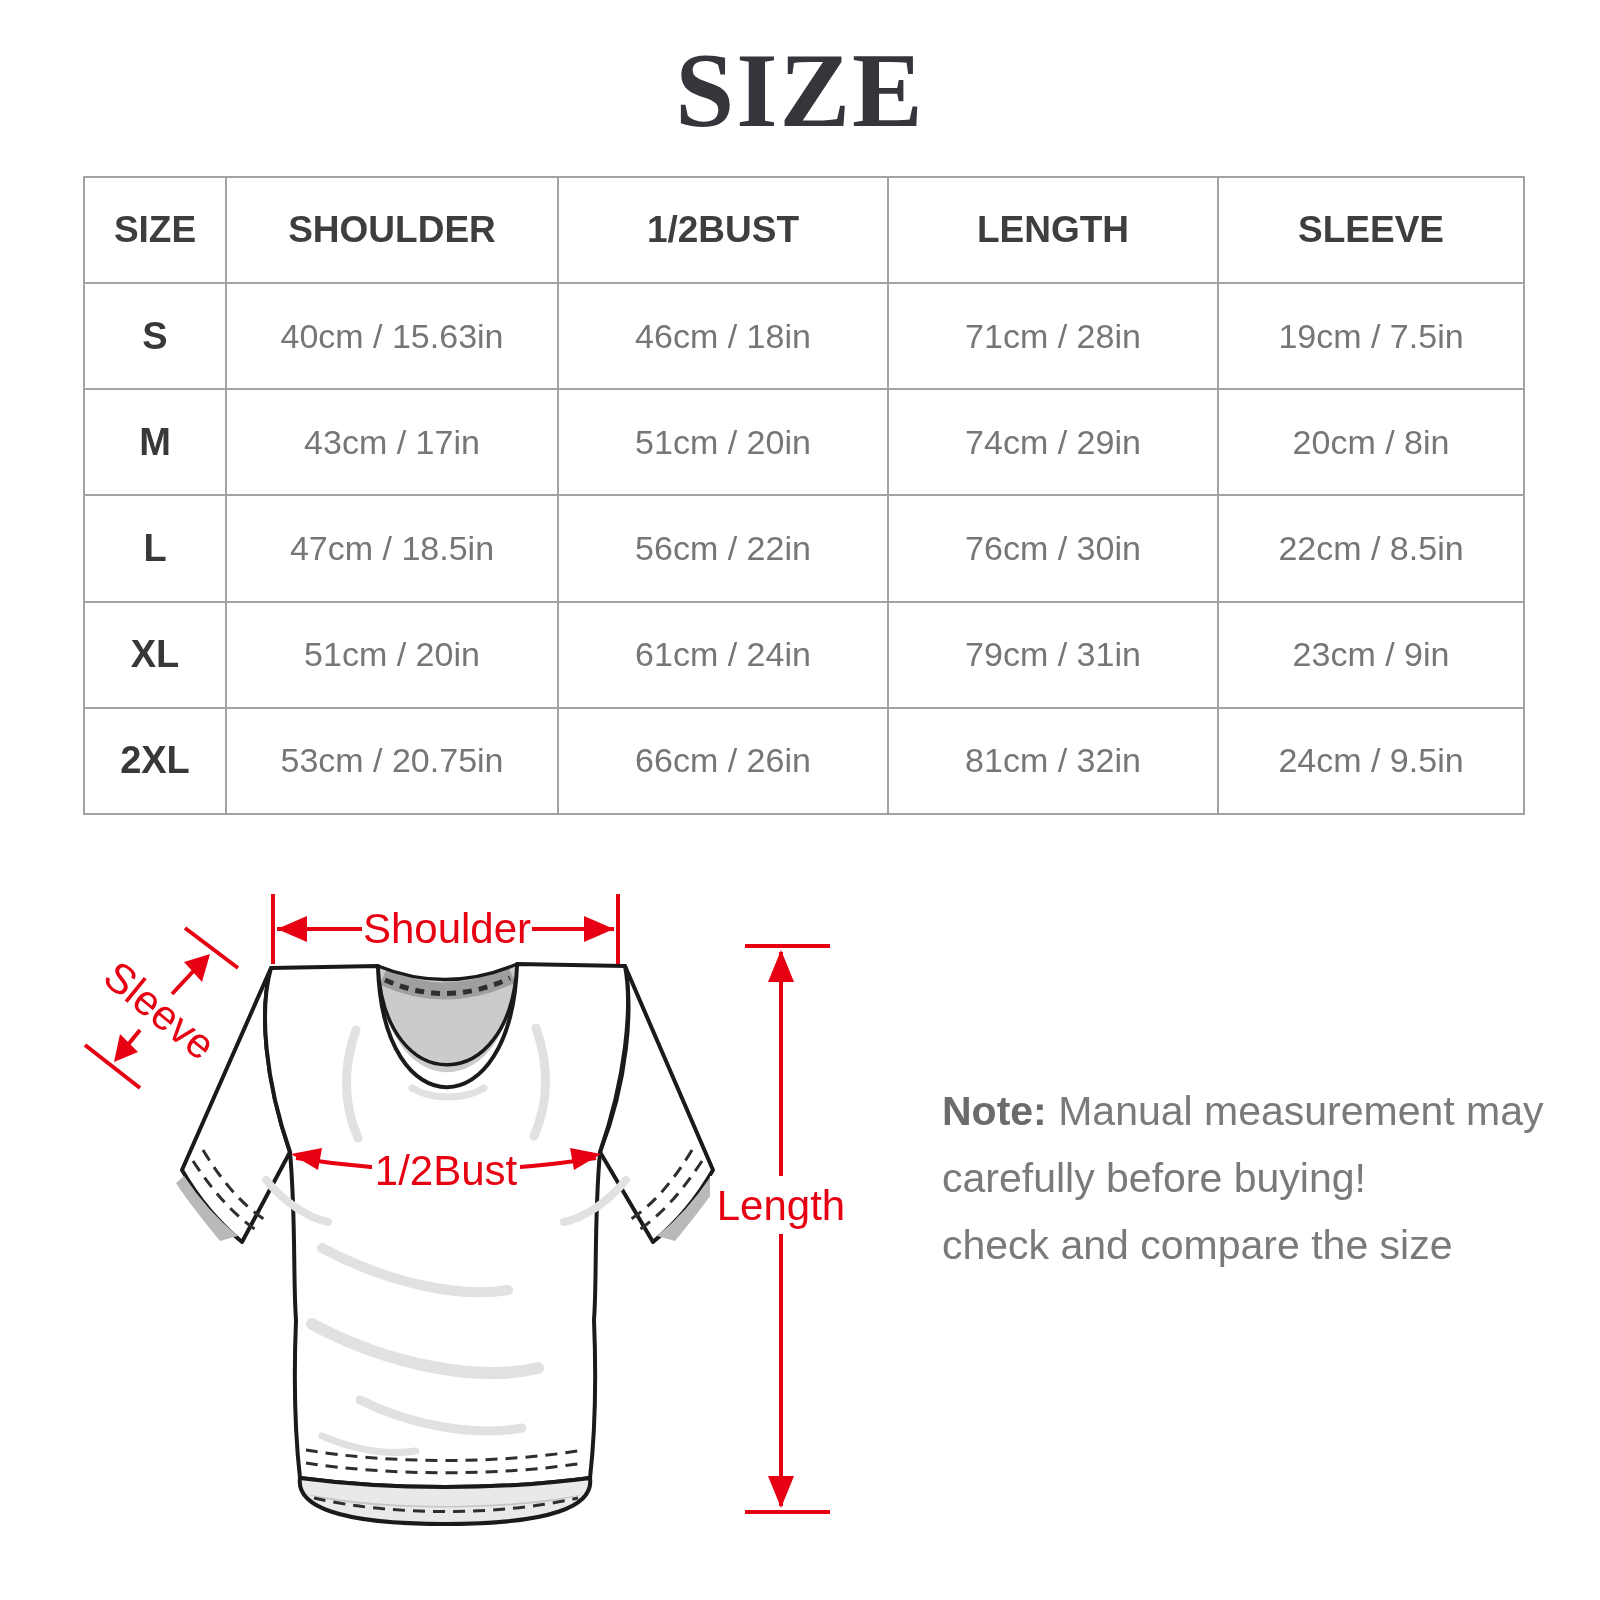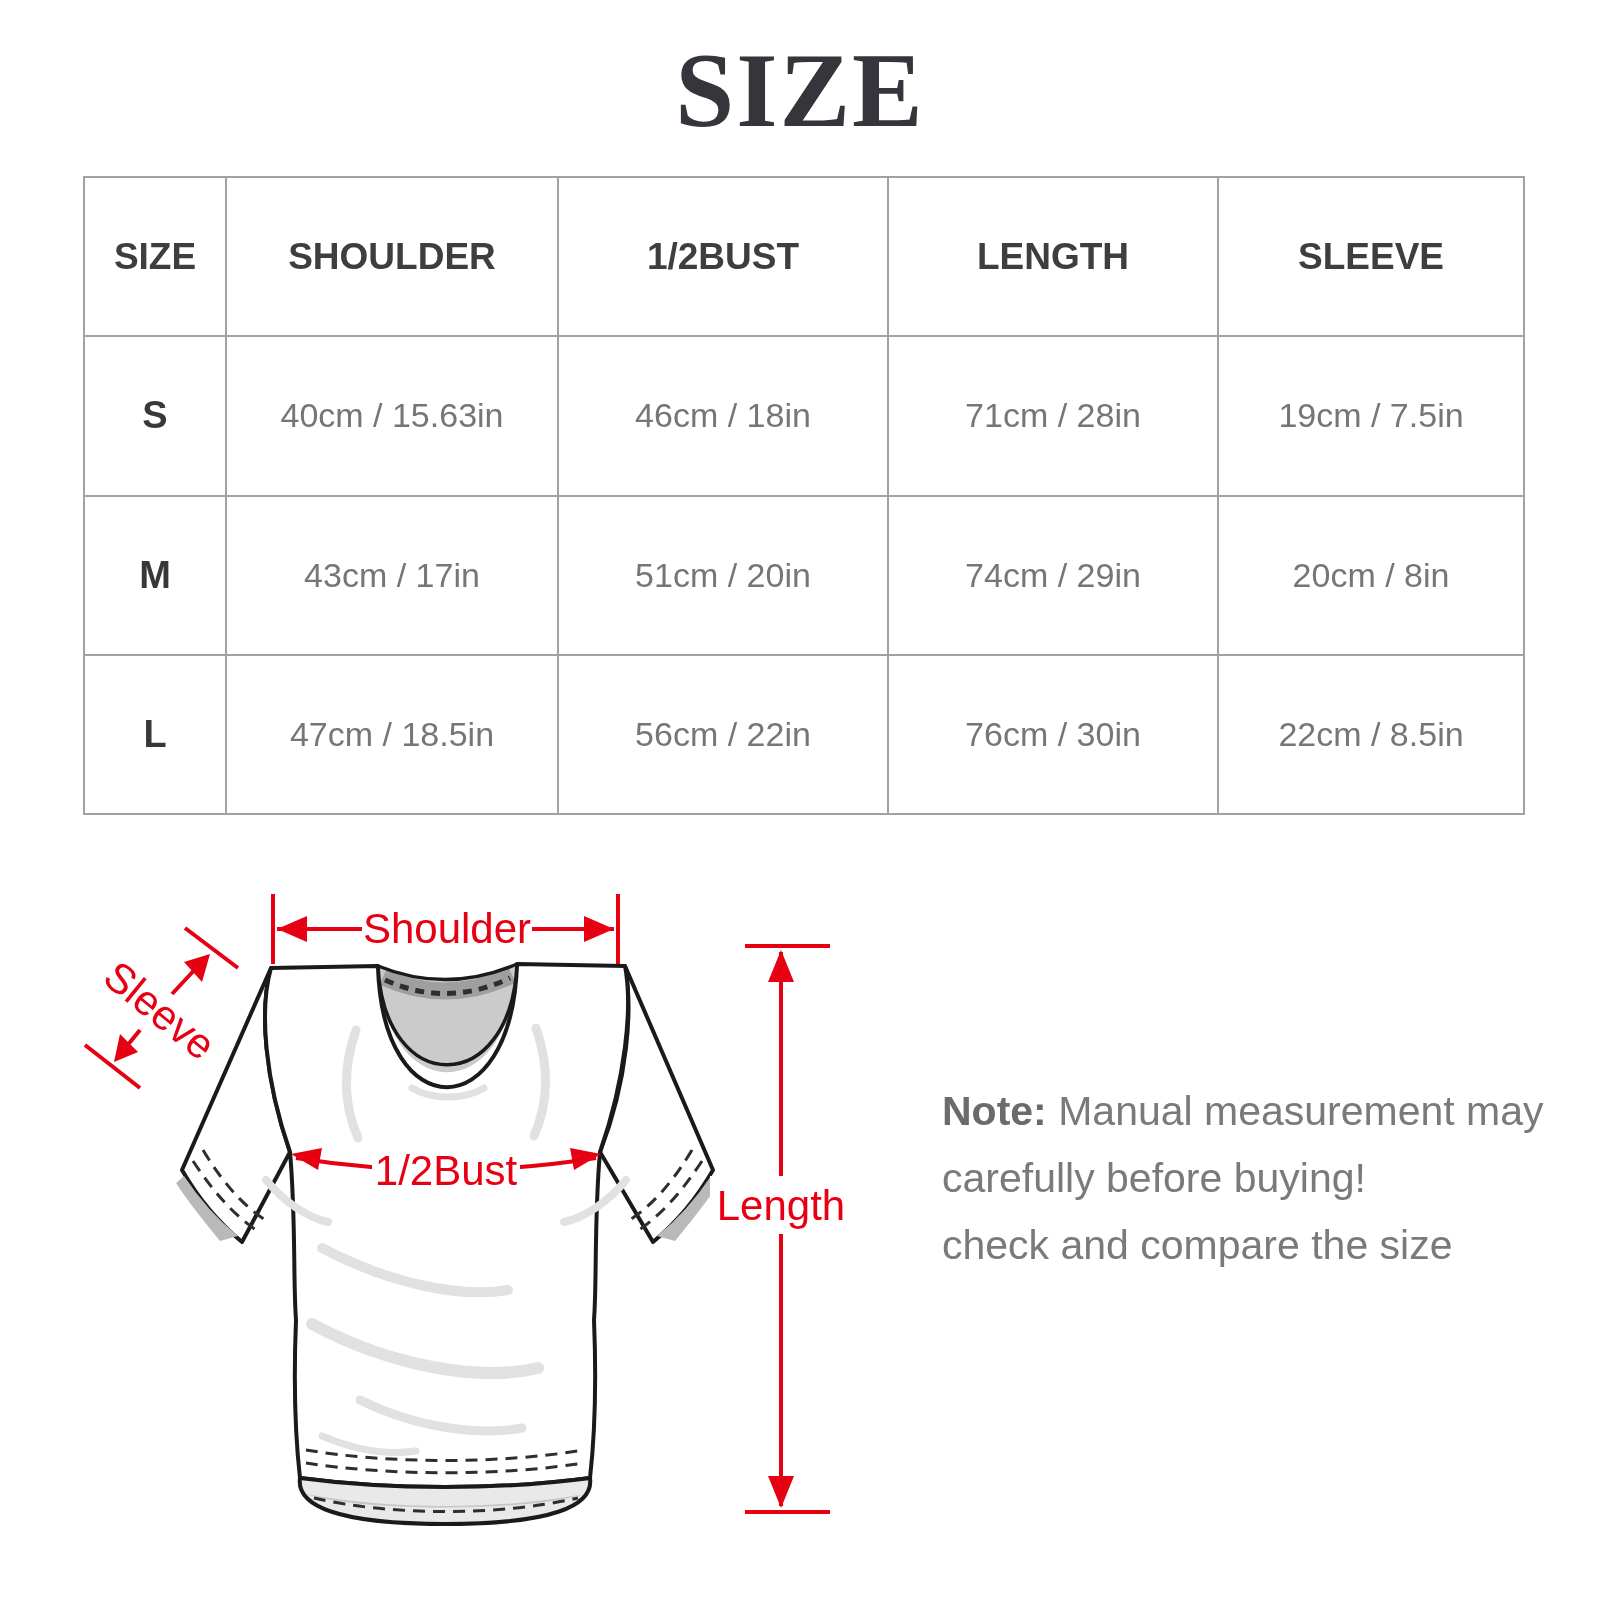--- a/index.html
+++ b/index.html
@@ -76,20 +76,34 @@
       <td class="val">74cm / 29in</td>
       <td class="val">20cm / 8in</td>
     </tr>
     <tr>
       <td class="size-label">L</td>
       <td class="val">47cm / 18.5in</td>
       <td class="val">56cm / 22in</td>
       <td class="val">76cm / 30in</td>
       <td class="val">22cm / 8.5in</td>
     </tr>
+    <tr>
+      <td class="size-label">XL</td>
+      <td class="val">51cm / 20in</td>
+      <td class="val">61cm / 24in</td>
+      <td class="val">79cm / 31in</td>
+      <td class="val">23cm / 9in</td>
+    </tr>
+    <tr>
+      <td class="size-label">2XL</td>
+      <td class="val">53cm / 20.75in</td>
+      <td class="val">66cm / 26in</td>
+      <td class="val">81cm / 32in</td>
+      <td class="val">24cm / 9.5in</td>
+    </tr>
   </tbody>
     </table>
 
   <svg class="diagram-svg" width="900" height="700" viewBox="0 0 900 700" xmlns="http://www.w3.org/2000/svg">
 
     <g>
       <path class="outline" d="M211,88 L122,290 Q146,332 182,362 L230,272 C205,200 199,130 211,88 Z"></path>
       <path d="M124,296 Q148,332 178,356 L160,361 Q128,322 116,303 Z" fill="#b9b9b9"></path>
       <path class="stitch" d="M133,281 Q165,330 199,352"></path>
       <path class="stitch" d="M143,270 Q173,320 207,341"></path>

